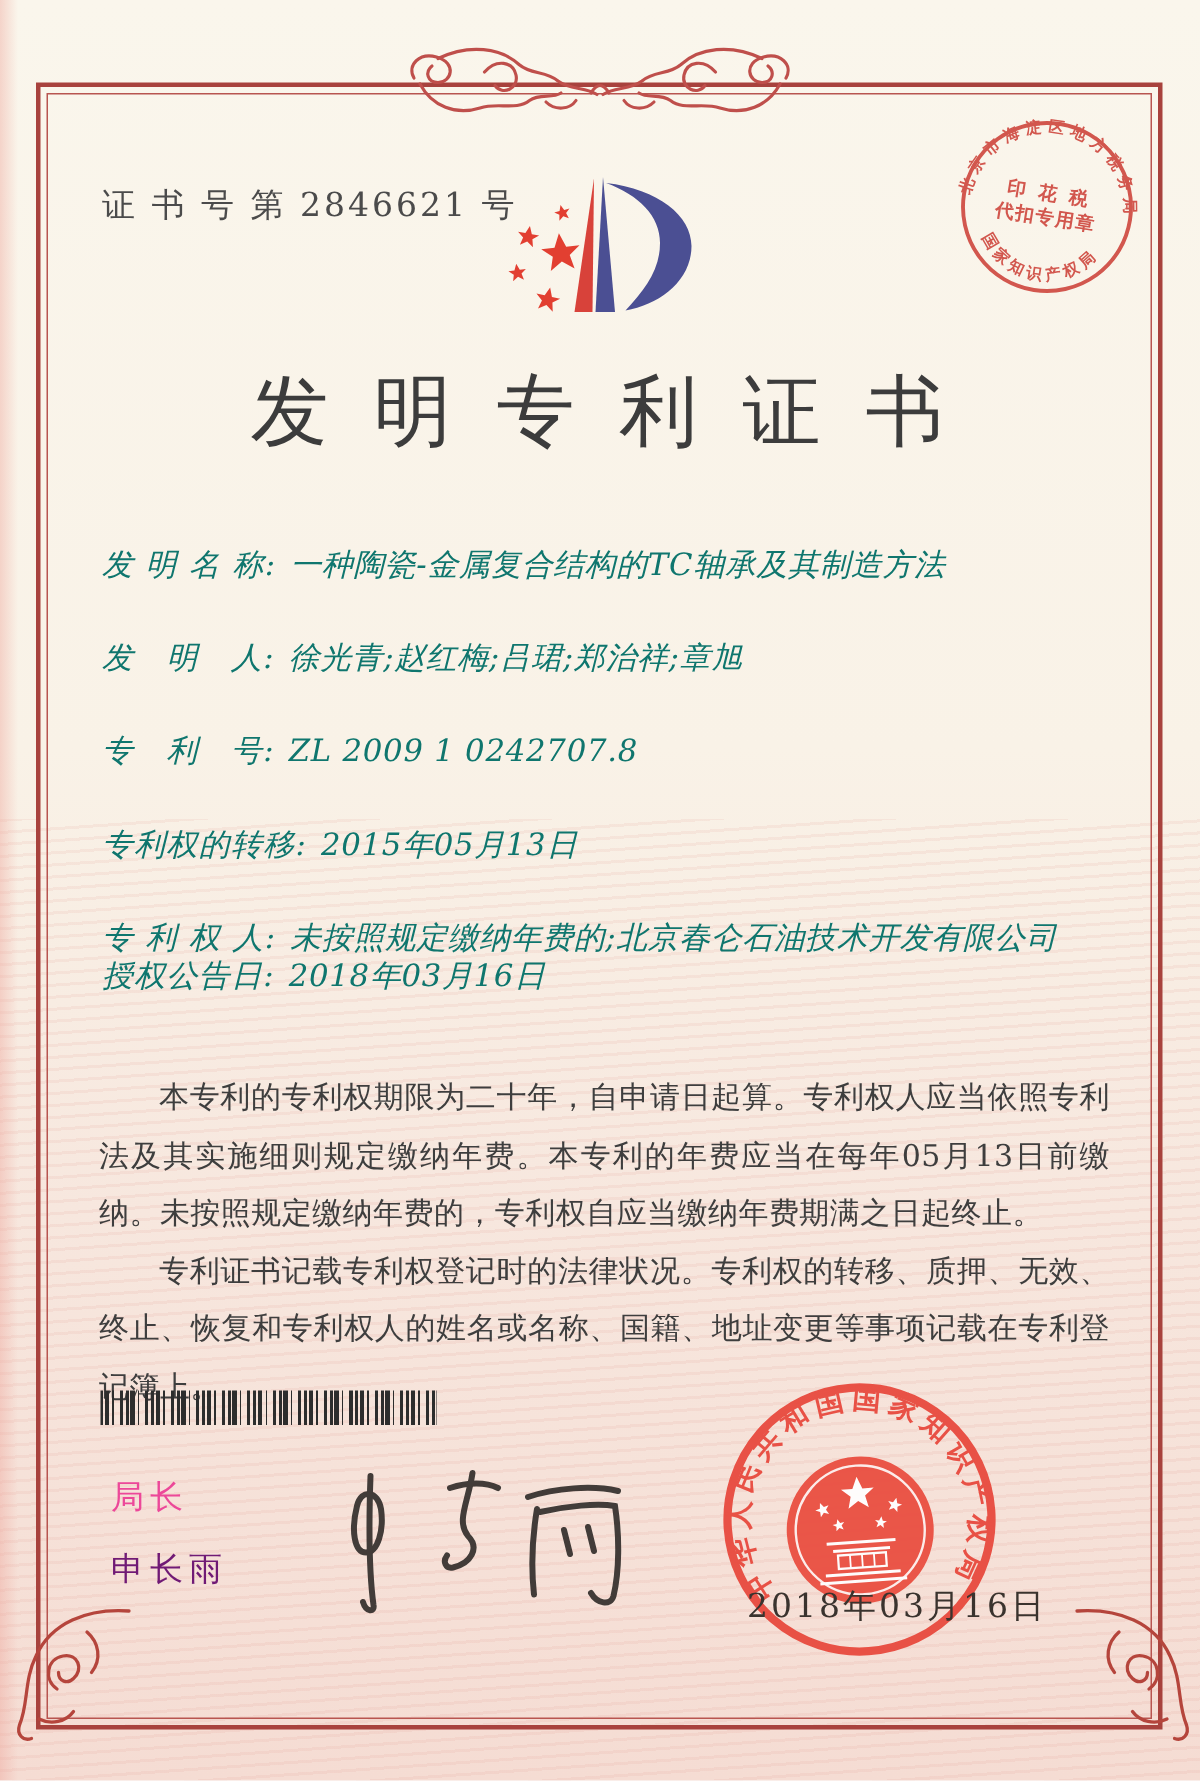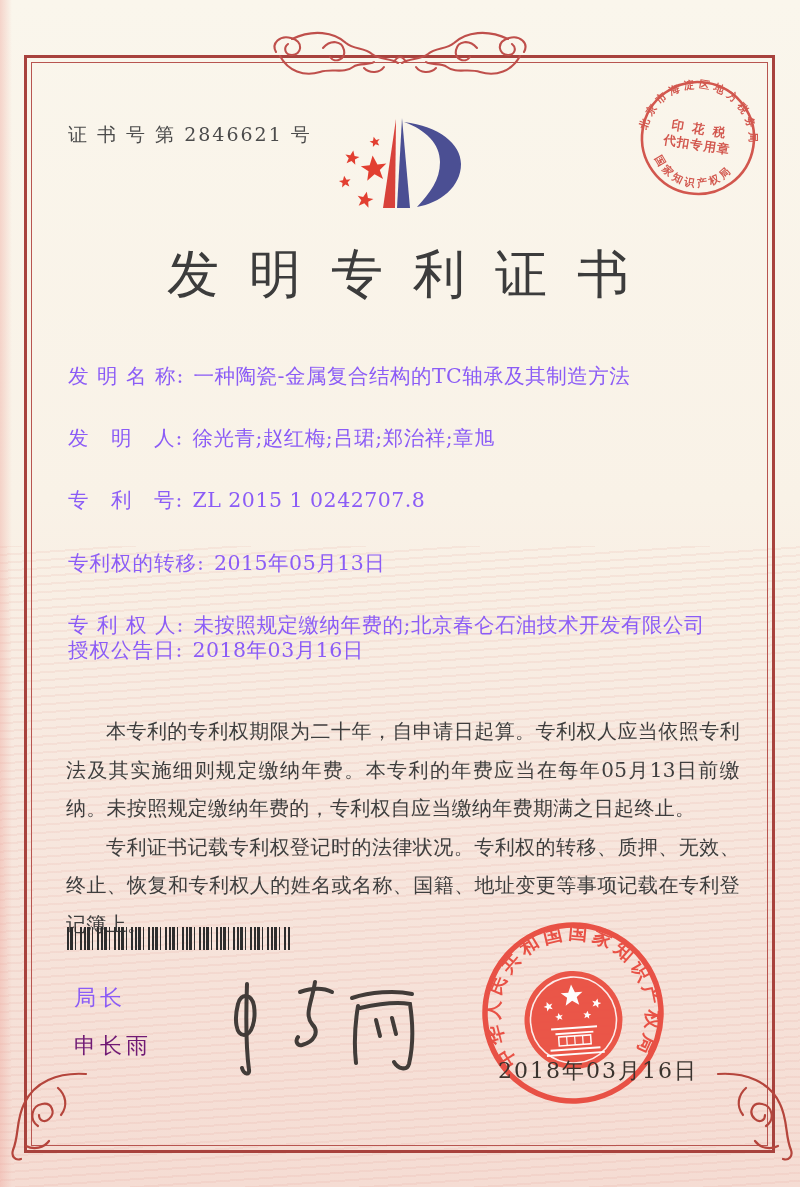--- a/index.html
+++ b/index.html
@@ -11,35 +11,35 @@
   .guilloche{
     position:absolute;left:0;right:0;top:46%;bottom:0;pointer-events:none;
     background:repeating-linear-gradient(176deg,rgba(224,150,140,.13) 0 2px,rgba(255,255,255,0) 2px 8px);
   }
   .photo-edge{position:absolute;left:0;top:0;bottom:0;width:12px;
     background:linear-gradient(90deg,rgba(238,170,160,.45),rgba(238,170,160,0));}
   .frame-outer{position:absolute;left:24px;top:55px;right:25px;bottom:34px;
     border:3px solid #a8423d;}
   .frame-inner{position:absolute;left:31px;top:62px;right:32px;bottom:41px;
     border:1.5px solid #b85550;}
-  .cert-number{position:absolute;left:68px;top:122px;font-size:19px;color:#4b4b4b;letter-spacing:2px;}
+  .cert-number{position:absolute;left:68px;top:122px;font-size:22px;color:#4b4b4b;letter-spacing:2px;}
   .logo{position:absolute;left:338px;top:92px;}
   .tax-stamp{position:absolute;left:636px;top:76px;transform:rotate(9deg);opacity:.92;}
   .page-title{position:absolute;left:0;top:240px;width:800px;text-align:center;
     font-size:52px;color:#3c3c3c;letter-spacing:30px;padding-left:26px;box-sizing:border-box;font-weight:500;}
   .fields{position:absolute;left:68px;top:0;width:670px;}
-  .field-row{position:absolute;left:0;white-space:nowrap;font-size:20.5px;color:#8b5cf6;}
+  .field-row{position:absolute;left:0;white-space:nowrap;font-size:20.5px;color:#0f766e;font-style:italic;}
   .field-row .lbl{letter-spacing:1px;}
   .field-row .val{margin-left:9px;letter-spacing:.5px;}
   .row0{top:362px;} .row1{top:424px;} .row2{top:486px;} .row3{top:549px;} .row4{top:611px;} .row5{top:636px;}
   .paras{position:absolute;left:66px;top:712px;width:674px;font-size:20px;line-height:38.5px;color:#3e3e3e;}
   .paras p{margin:0;text-indent:2em;letter-spacing:.3px;text-align:justify;}
   .barcode{position:absolute;left:67px;top:927px;width:224px;height:23px;
     background:repeating-linear-gradient(90deg,#2d2d2d 0 2px,transparent 2px 3px,#2d2d2d 3px 6px,transparent 6px 8px,#2d2d2d 8px 9px,transparent 9px 13px,#2d2d2d 13px 15px,transparent 15px 17px);}
-  .signer-title{position:absolute;left:74px;top:983px;font-size:22px;color:#8b5cf6;letter-spacing:4px;text-align:right;}
+  .signer-title{position:absolute;left:74px;top:983px;font-size:22px;color:#ec4899;letter-spacing:4px;text-align:right;}
   .signer-name{position:absolute;left:74px;top:1031px;font-size:22px;color:#701a75;letter-spacing:4px;}
   .signature{position:absolute;left:200px;top:962px;}
   .office-seal{position:absolute;left:478px;top:918px;transform:rotate(-4deg);opacity:.93;}
   .issue-date{position:absolute;left:498px;top:1056px;font-size:22px;color:#3a332e;letter-spacing:2px;}
   .top-ornament{position:absolute;left:268px;top:28px;}
   .flourish-left{position:absolute;left:6px;top:1068px;}
   .flourish-right{position:absolute;left:712px;top:1068px;}
 </style>
 </head>
 <body>
@@ -117,21 +117,21 @@
 <div class="page-title">发明专利证书</div>
 
 <div class="fields">
   <div class="field-row row0">
     <span class="lbl">发 明 名 称:</span><span class="val">一种陶瓷-金属复合结构的TC轴承及其制造方法</span>
   </div>
   <div class="field-row row1">
     <span class="lbl">发　明　人:</span><span class="val">徐光青;赵红梅;吕珺;郑治祥;章旭</span>
   </div>
   <div class="field-row row2">
-    <span class="lbl">专　利　号:</span><span class="val">ZL 2015 1 0242707.8</span>
+    <span class="lbl">专　利　号:</span><span class="val">ZL 2009 1 0242707.8</span>
   </div>
   <div class="field-row row3">
     <span class="lbl">专利权的转移:</span><span class="val">2015年05月13日</span>
   </div>
   <div class="field-row row4">
     <span class="lbl">专 利 权 人:</span><span class="val">未按照规定缴纳年费的;北京春仑石油技术开发有限公司</span>
   </div>
   <div class="field-row row5">
     <span class="lbl">授权公告日:</span><span class="val">2018年03月16日</span>
   </div>

